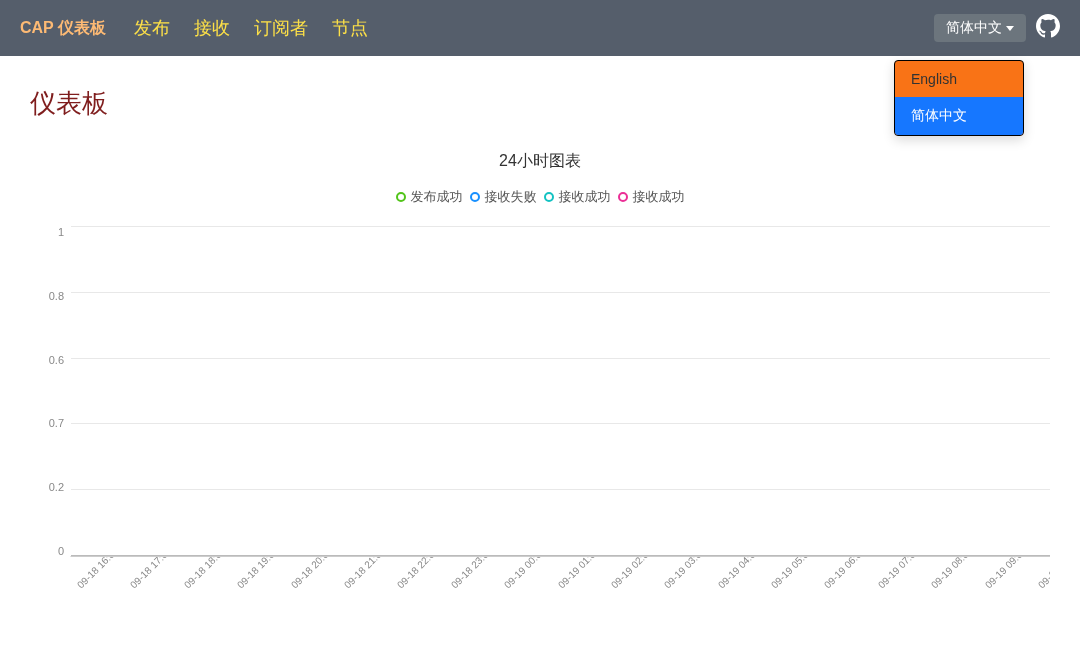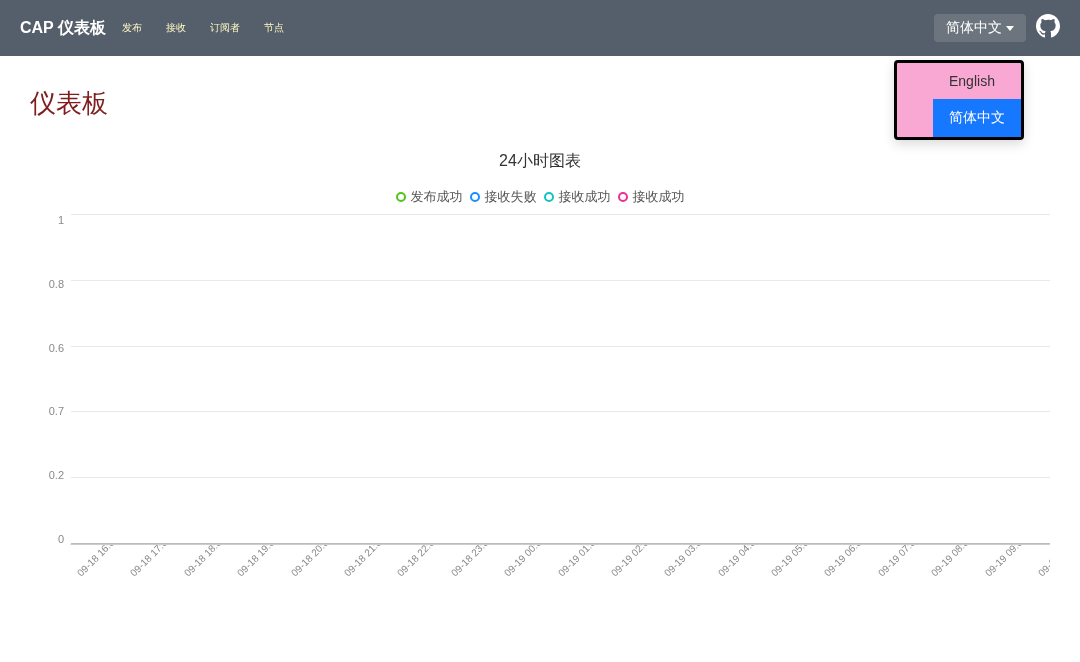--- a/index.html
+++ b/index.html
@@ -8,34 +8,34 @@
     
     .navbar {
       background: #555e6b;
       height: 56px;
       display: flex;
       align-items: center;
       padding: 0 20px;
       position: relative;
     }
     .navbar-brand {
-      color: #ffffff;
+      color: #fdba74;
       font-size: 16px;
       font-weight: bold;
-      margin-right: 16px;
+      margin-right: 28px;
       white-space: nowrap;
     }
     .navbar-links {
       display: flex;
       gap: 24px;
       flex: 1;
     }
     .navbar-link {
-      color: #fef9c3;
-      font-size: 10px;
+      color: #fde047;
+      font-size: 18px;
       cursor: pointer;
       text-decoration: none;
     }
     .navbar-right {
       display: flex;
       align-items: flex-end;
       gap: 10px;
       position: relative;
     }
     .lang-btn {
@@ -61,28 +61,27 @@
       cursor: pointer;
       font-size: 22px;
       line-height: 1;
     }
 
     
     .dropdown-menu {
       position: absolute;
       top: 46px;
       right: 36px;
-      background: #f9a8d4;
-      border: 3px solid #000000;
+      background: #f97316;
+      border: 1px solid #000000;
       border-radius: 4px;
       box-shadow: 0 4px 12px rgba(0,0,0,0.15);
       min-width: 130px;
       z-index: 100;
       overflow: hidden;
-      padding-left: 36px;
     }
     .dropdown-item {
       padding: 10px 16px;
       font-size: 14px;
       cursor: pointer;
       color: #333;
     }
     .dropdown-item.active {
       background: #1677ff;
       color: #fff;
@@ -107,21 +106,21 @@
       text-align: center;
       font-size: 16px;
       font-weight: 500;
       color: #333;
       margin-bottom: 16px;
     }
     .chart-legend {
       display: flex;
       justify-content: center;
       gap: 7px;
-      margin-bottom: 9px;
+      margin-bottom: 21px;
     }
     .legend-item {
       display: flex;
       align-items: center;
       gap: 5px;
       font-size: 13px;
       color: #555;
     }
     .legend-dot {
       width: 10px;

